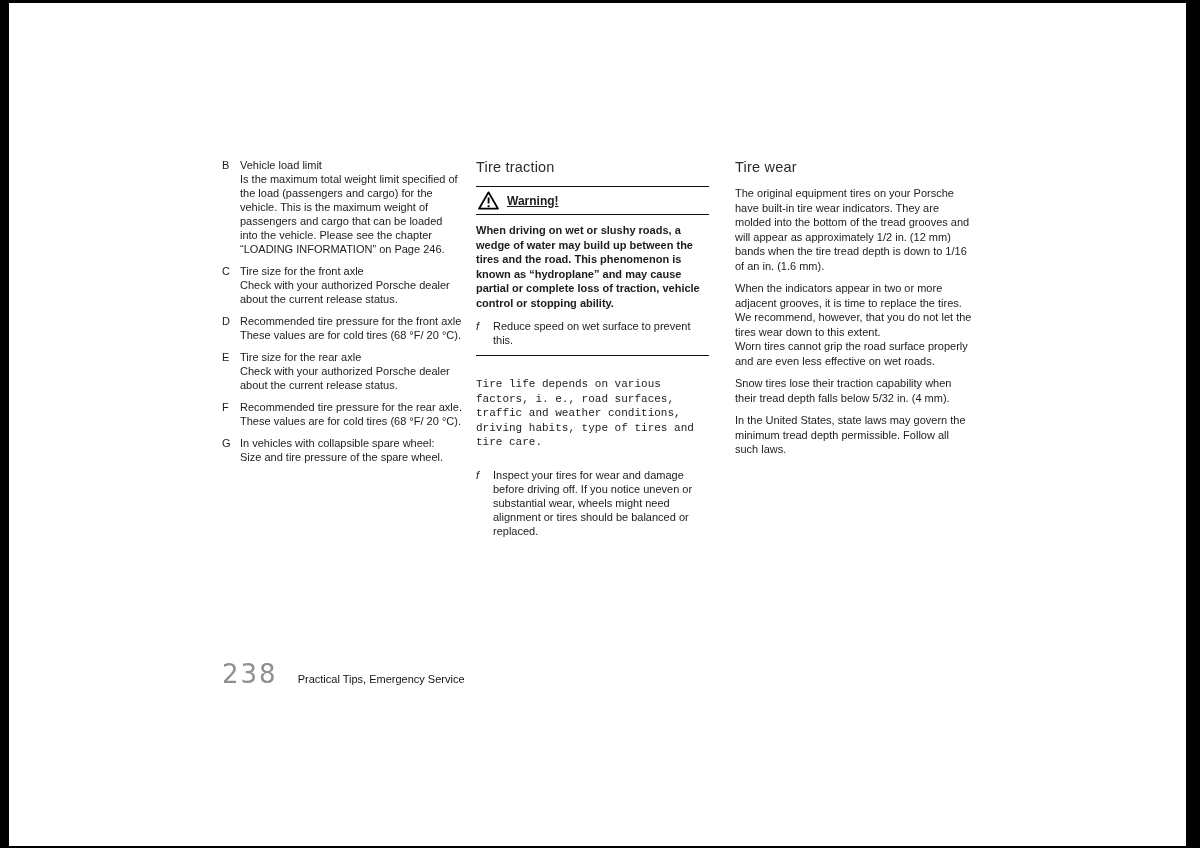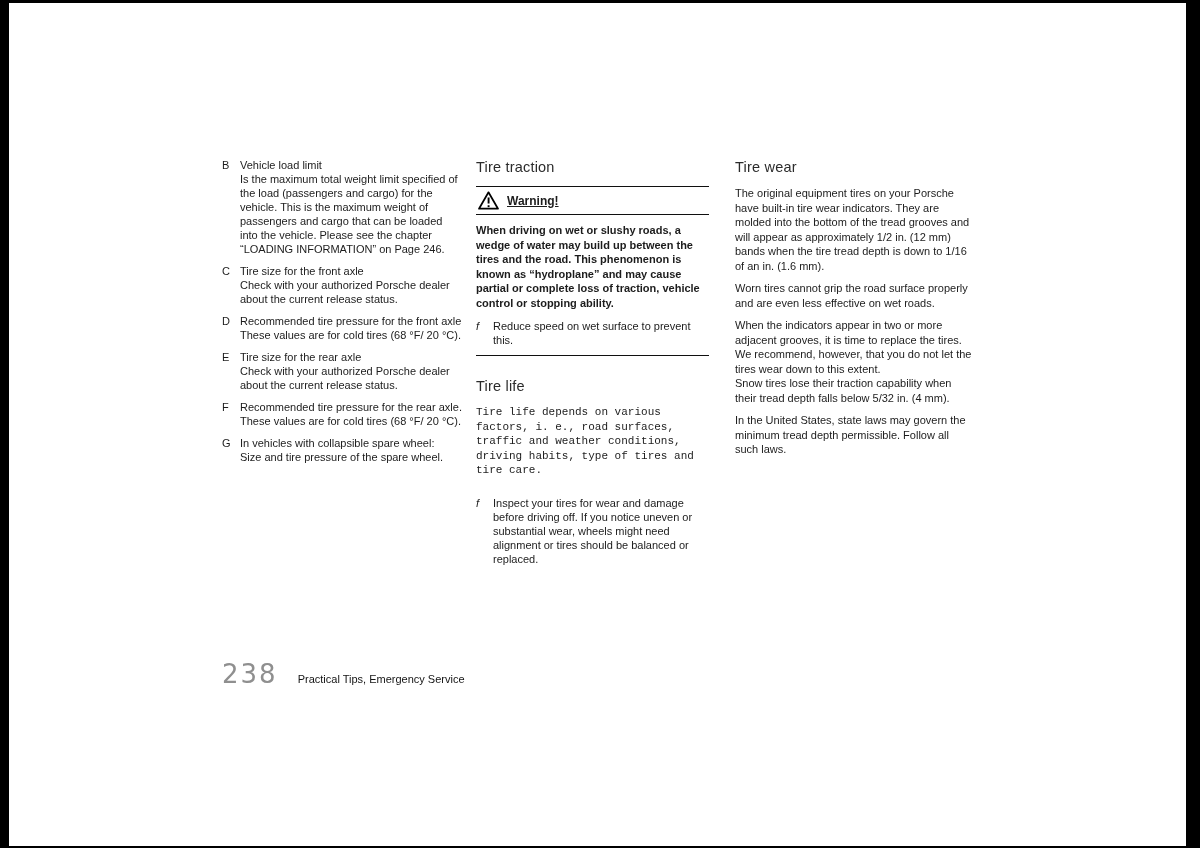--- a/index.html
+++ b/index.html
@@ -135,35 +135,34 @@
       <hr class="rule">
       <div class="warn-body">When driving on wet or slushy roads, a wedge of water may build up between the tires and the road. This phenomenon is known as “hydroplane” and may cause partial or complete loss of traction, vehicle control or stopping ability.</div>
       <div class="action">
         <span class="bullet">f</span>
         <span class="atext">Reduce speed on wet surface to prevent this.</span>
       </div>
       <hr class="rule">
     </div>
 
     <div class="tire-life-block">
-      <div class="section-heading">Tire life</div>
       <div class="para" style="margin-bottom:18px;font-family:Liberation Mono, monospace;">Tire life depends on various factors, i. e., road surfaces, traffic and weather conditions, driving habits, type of tires and tire care.</div>
       <div class="action" style="padding-top:0;">
         <span class="bullet">f</span>
         <span class="atext">Inspect your tires for wear and damage before driving off. If you notice uneven or substantial wear, wheels might need alignment or tires should be balanced or replaced.</span>
       </div>
     </div>
 
   </div>
 
   <div class="col col3">
     <div class="section-heading">Tire wear</div>
     <p class="para">The original equipment tires on your Porsche have built-in tire wear indicators. They are molded into the bottom of the tread grooves and will appear as approximately 1/2 in. (12 mm) bands when the tire tread depth is down to 1/16 of an in. (1.6 mm).</p>
+    <p class="para tight">When the indicators appear in two or more adjacent grooves, it is time to replace the tires. We recommend, however, that you do not let the tires wear down to this extent.</p>
     <p class="para">Worn tires cannot grip the road surface properly and are even less effective on wet roads.</p>
-    <p class="para tight">When the indicators appear in two or more adjacent grooves, it is time to replace the tires. We recommend, however, that you do not let the tires wear down to this extent.</p>
     <p class="para">Snow tires lose their traction capability when their tread depth falls below 5/32 in. (4 mm).</p>
     <p class="para">In the United States, state laws may govern the minimum tread depth permissible. Follow all such laws.</p>
   </div>
 
   <div class="footer">
     <span class="page-num">238</span>
     <span class="footer-label">Practical Tips, Emergency Service</span>
   </div>
 
 </div>

